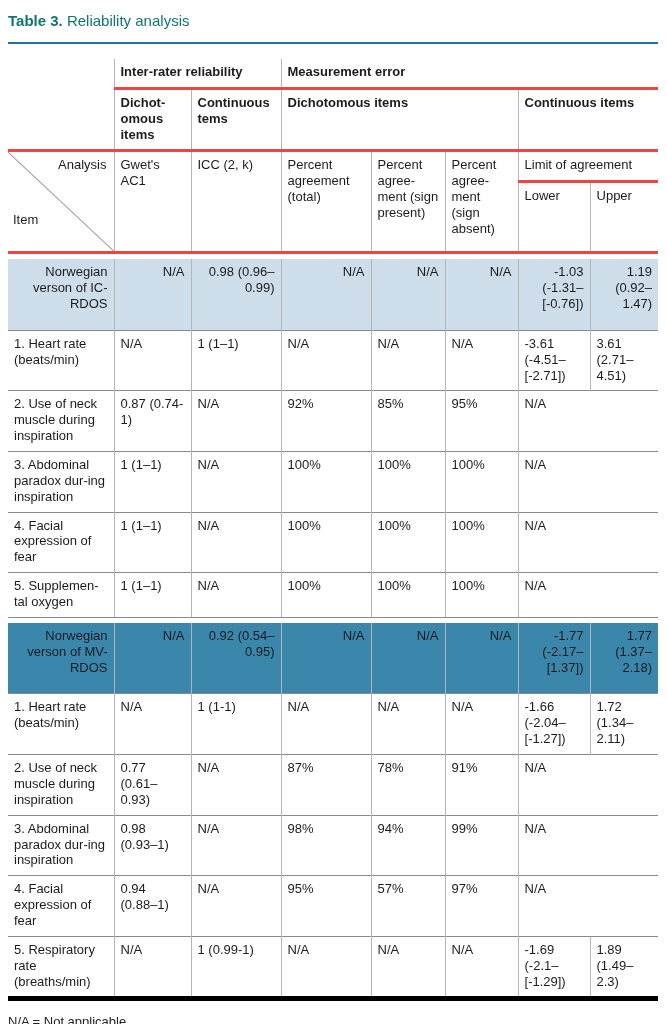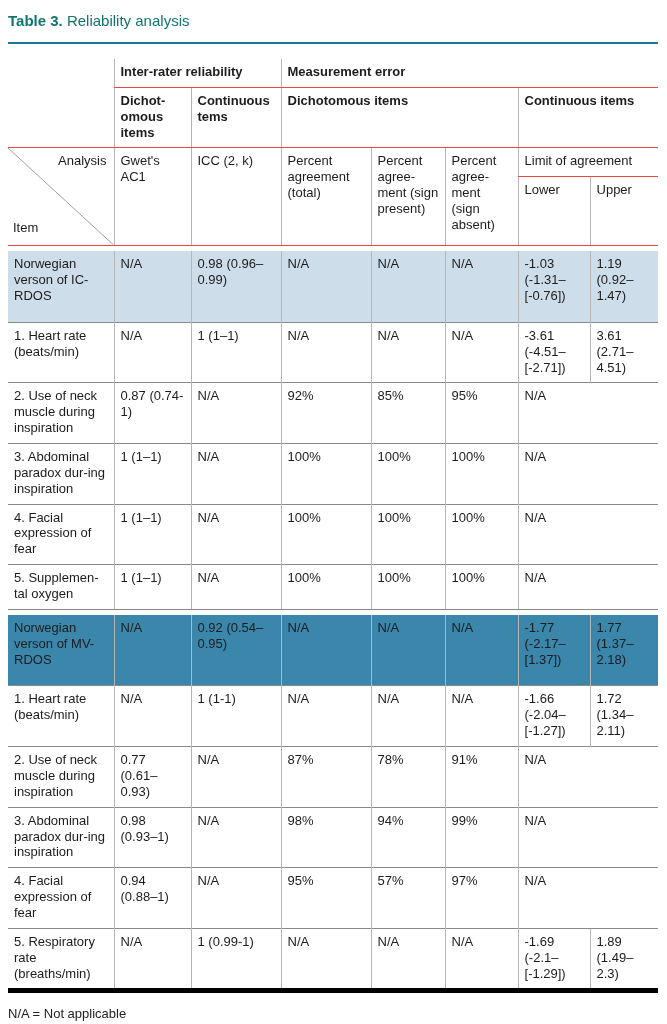--- a/index.html
+++ b/index.html
@@ -21,37 +21,37 @@
     vertical-align:top; text-align:left;
     font-size:13px; line-height:1.22;
     padding:5px 6px 7px 6px;
     font-weight:normal;
     overflow-wrap:break-word;
   }
   thead th { font-weight:bold; }
   thead th.reg { font-weight:normal; }
 
   .bL { border-left:1px solid #b5b5b5; }
-  .bB { border-bottom:1px solid #ef4444; }
+  .bB { border-bottom:3px solid #ef4444; }
 
   tbody tr.row-item td { border-top:1px solid #8a8a8a; }
   tbody tr.pre-gap td { border-bottom:1px solid #8a8a8a; }
   tbody tr.row-last td { border-bottom:5px solid #000000; }
   tbody tr.spacer-row td { padding:0; height:5px; border:none; }
 
   tr.row-section.light td { background:var(--row-light,#cddde9); }
   tr.row-section.dark td  { background:var(--row-dark,#3b86ab); }
-  tr.row-section td { padding-bottom:18px; }
+  tr.row-section td { padding-bottom:18px;text-align:right; }
 
   .lowup { height:56px; }
 
   th.diag { position:relative; padding:0;text-align:right; }
   th.diag svg { position:absolute; left:0; top:0; width:100%; height:100%; display:block; }
   th.diag .an { position:absolute; top:5px; right:7px; font-weight:normal; }
-  th.diag .it { position:absolute; left:5px; bottom:9px; font-weight:normal; }
+  th.diag .it { position:absolute; left:5px; bottom:23px; font-weight:normal; }
 
   .footnotes { margin-top:12px; font-size:13px; line-height:1.4; color:#222; }
 </style>
 </head>
 <body>
 
 <div class="container">
 
   <div class="title"><span class="title-prefix">Table 3.</span> <span>Reliability analysis</span></div>
 

